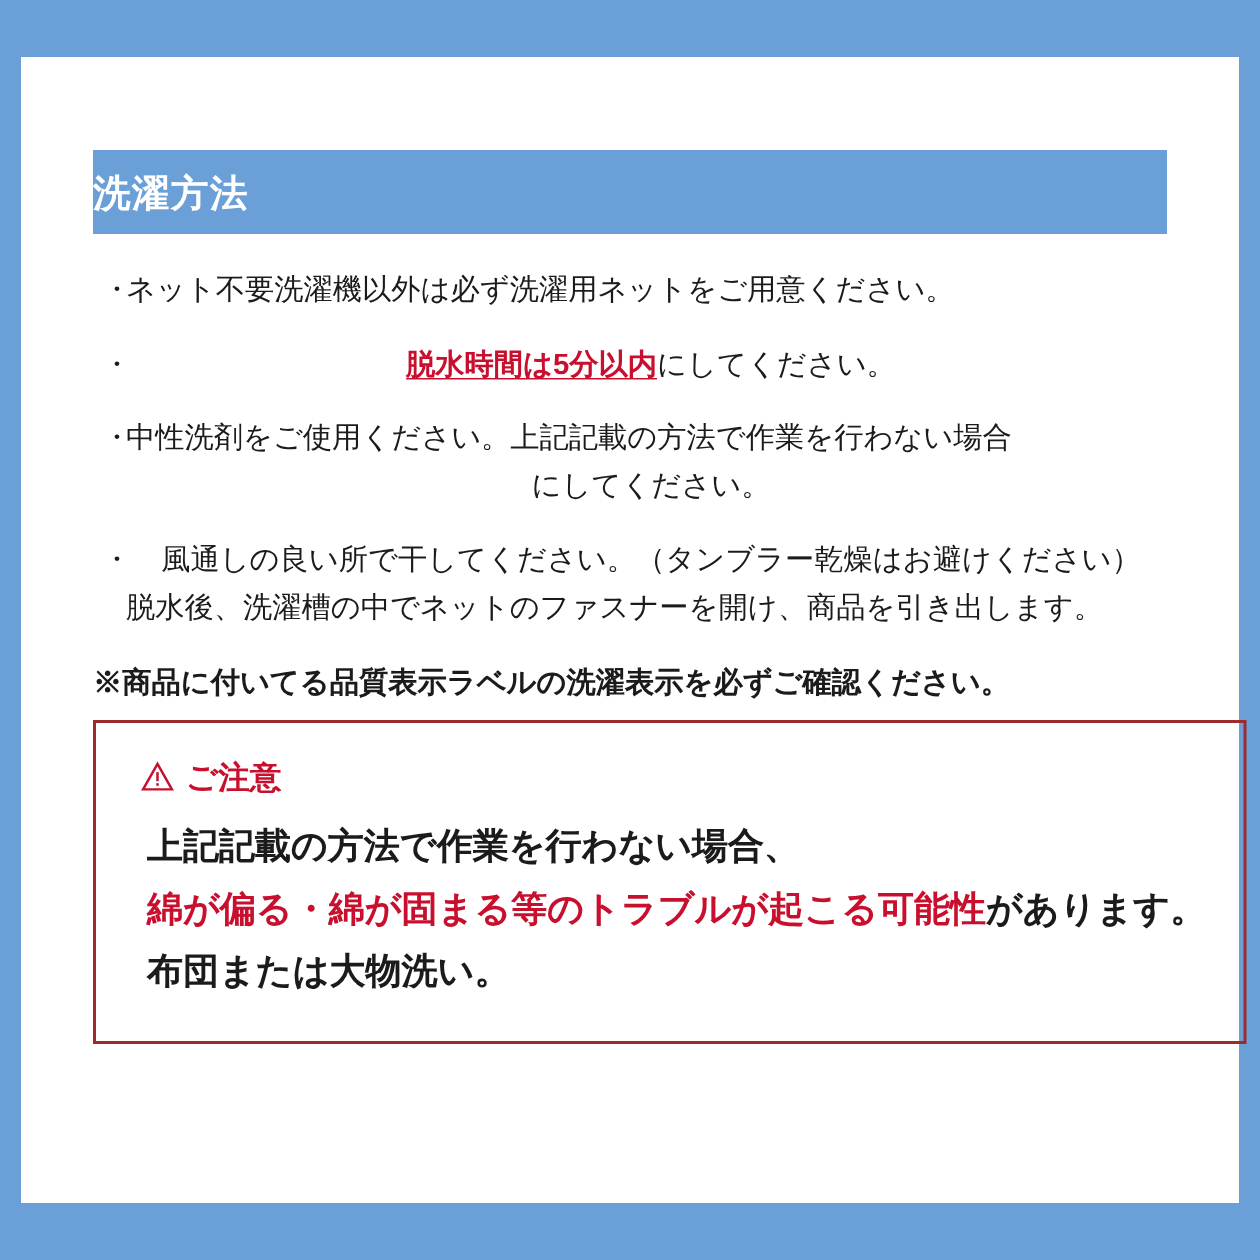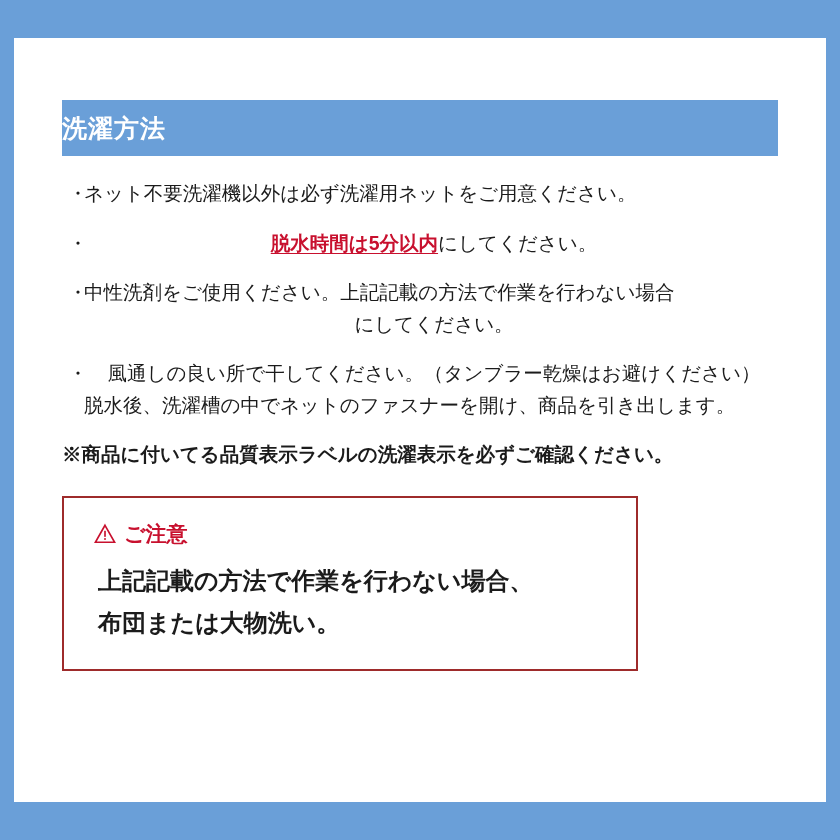--- a/index.html
+++ b/index.html
@@ -83,22 +83,22 @@
   }
   .note {
     margin-top: 20px;
     padding-left: 0px;
     font-size: 19.5px;
     font-weight: bold;
     color: #1b1b1b;
     white-space: nowrap;
   }
   .caution-box {
-    margin-top: 28px;
-    width: 576px;
+    margin-top: 12px;
+    width: 769px;
     border: 2px solid #9e2b2b;
     box-sizing: border-box;
     padding: 22px 30px 26px 30px;
   }
   .caution-head {
     display: flex;
     align-items: center;
     gap: 8px;
     margin-bottom: 12px;
   }
@@ -168,18 +168,19 @@
           <svg width="22" height="22" viewBox="0 0 24 24" aria-hidden="true">
             <path d="M12 2.5 L22.5 21 L1.5 21 Z" fill="none" stroke="#c8102e" stroke-width="1.8"></path>
             <rect x="11.1" y="8.5" width="1.8" height="6.6" fill="#c8102e"></rect>
             <rect x="11.1" y="16.5" width="1.8" height="1.9" fill="#c8102e"></rect>
           </svg>
         </span>
         <span class="caution-label">ご注意</span>
       </div>
       <div>
           <div class="caution-line"><span>上記記載の方法で作業を行わない場合、</span></div>
+          <div class="caution-line"><span class="red">綿が偏る・綿が固まる等のトラブルが起こる可能性</span><span>があります。</span></div>
           <div class="caution-line"><span>布団または大物洗い。</span></div>
         </div>
     </div>
 
   </div>
 </div>
 
 </body></html>

